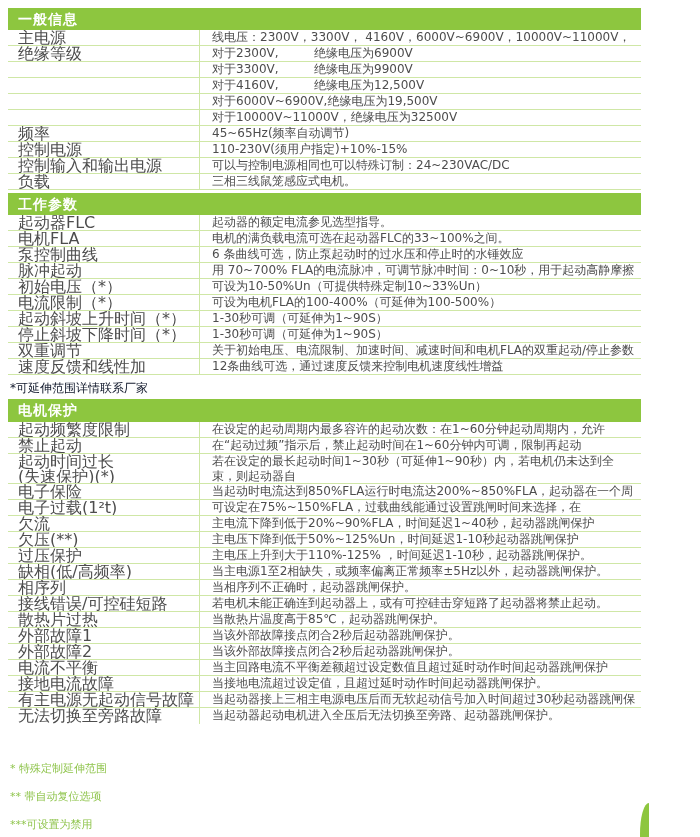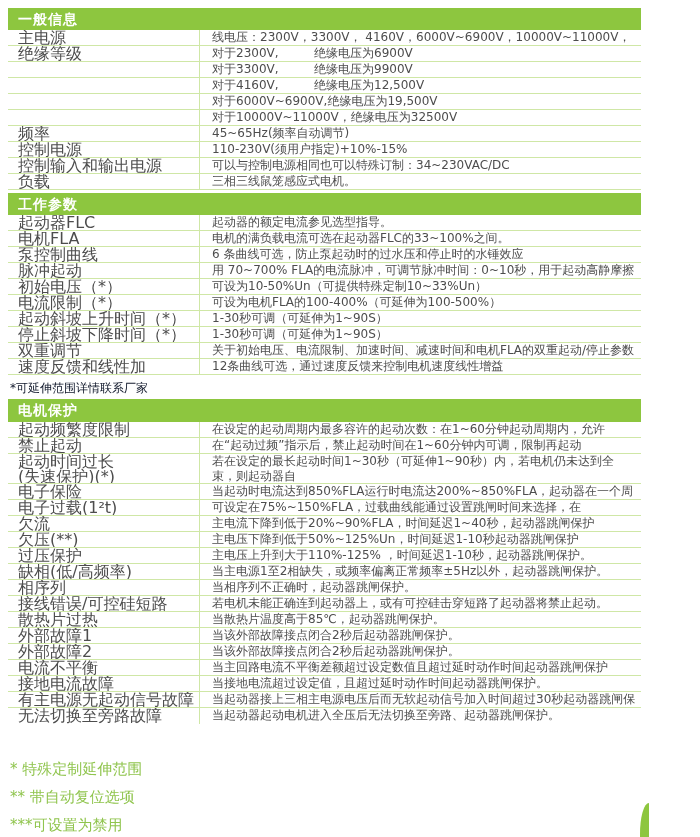--- a/index.html
+++ b/index.html
@@ -16,21 +16,21 @@
   .trow.h2x{height:30px;}
   .open-end .trow:last-child{border-bottom:none;}
   .tlabel{width:192px;flex:none;box-sizing:border-box;border-right:1px solid #cfe7a6;
         padding:0 4px 0 10px;font-size:16px;color:#4d4d4d;line-height:15px;overflow:hidden;}
   .tvalue{flex:1;box-sizing:border-box;padding:0 4px 0 12px;font-size:12px;color:#4d4d4d;
         line-height:15px;overflow:hidden;}
   .h2x .tlabel,.h2x .tvalue{line-height:15px;}
   .vhead{display:inline-block;min-width:102px;}
   .section-note{font-size:12px;color:#0f172a;padding:6px 0 4px 2px;line-height:14px;}
   .footnotes{margin-top:38px;padding-left:2px;}
-  .footnote{color:#90c54e;font-size:15px;line-height:14px;margin-bottom:14px;}
+  .footnote{color:#90c54e;font-size:11px;line-height:14px;margin-bottom:14px;}
   .corner-accent{position:absolute;right:0;bottom:0;width:9px;height:34px;
         background:#8dc63f;border-top-left-radius:100% 90%;}
 </style>
 </head>
 <body>
 
 <div class="page">
   <div id="sheet">
       <div class="section-header">一般信息</div>
       <div class="spec-table">
@@ -61,21 +61,21 @@
         <div class="trow">
           <div class="tlabel"><span>频率</span></div>
           <div class="tvalue"><span>45~65Hz(频率自动调节)</span></div>
         </div>
         <div class="trow">
           <div class="tlabel"><span>控制电源</span></div>
           <div class="tvalue"><span>110-230V(须用户指定)+10%-15%</span></div>
         </div>
         <div class="trow">
           <div class="tlabel"><span>控制输入和输出电源</span></div>
-          <div class="tvalue"><span>可以与控制电源相同也可以特殊订制：34~230VAC/DC</span></div>
+          <div class="tvalue"><span>可以与控制电源相同也可以特殊订制：24~230VAC/DC</span></div>
         </div>
         <div class="trow">
           <div class="tlabel"><span>负载</span></div>
           <div class="tvalue"><span>三相三线鼠笼感应式电机。</span></div>
         </div>
       </div>
       <div class="section-header gap">工作参数</div>
       <div class="spec-table">
         <div class="trow">
           <div class="tlabel"><span>起动器FLC</span></div>

